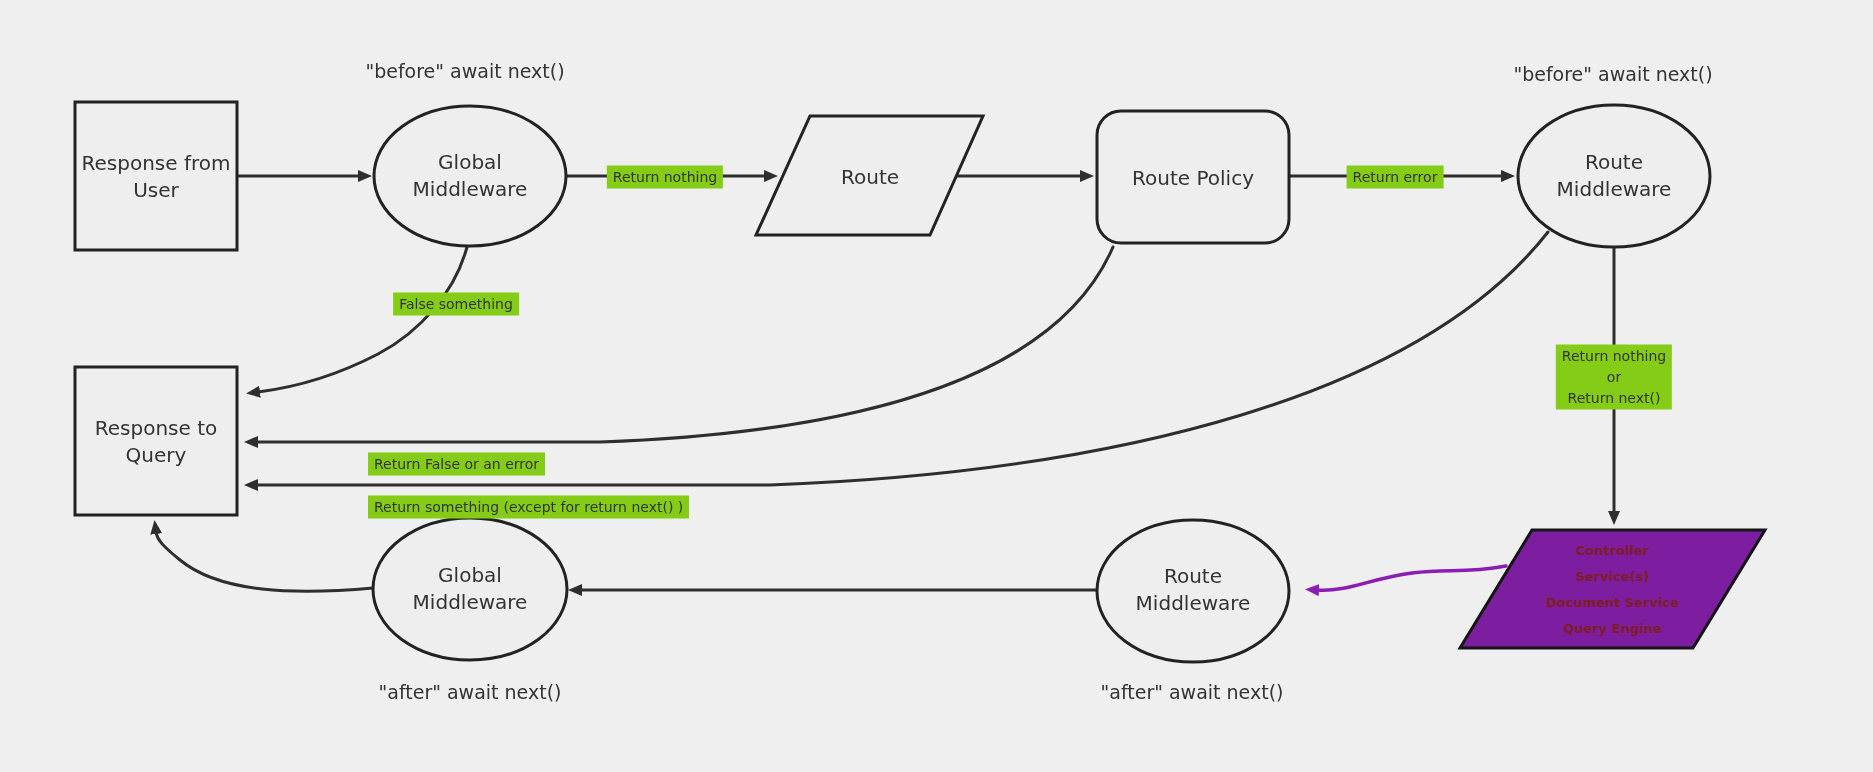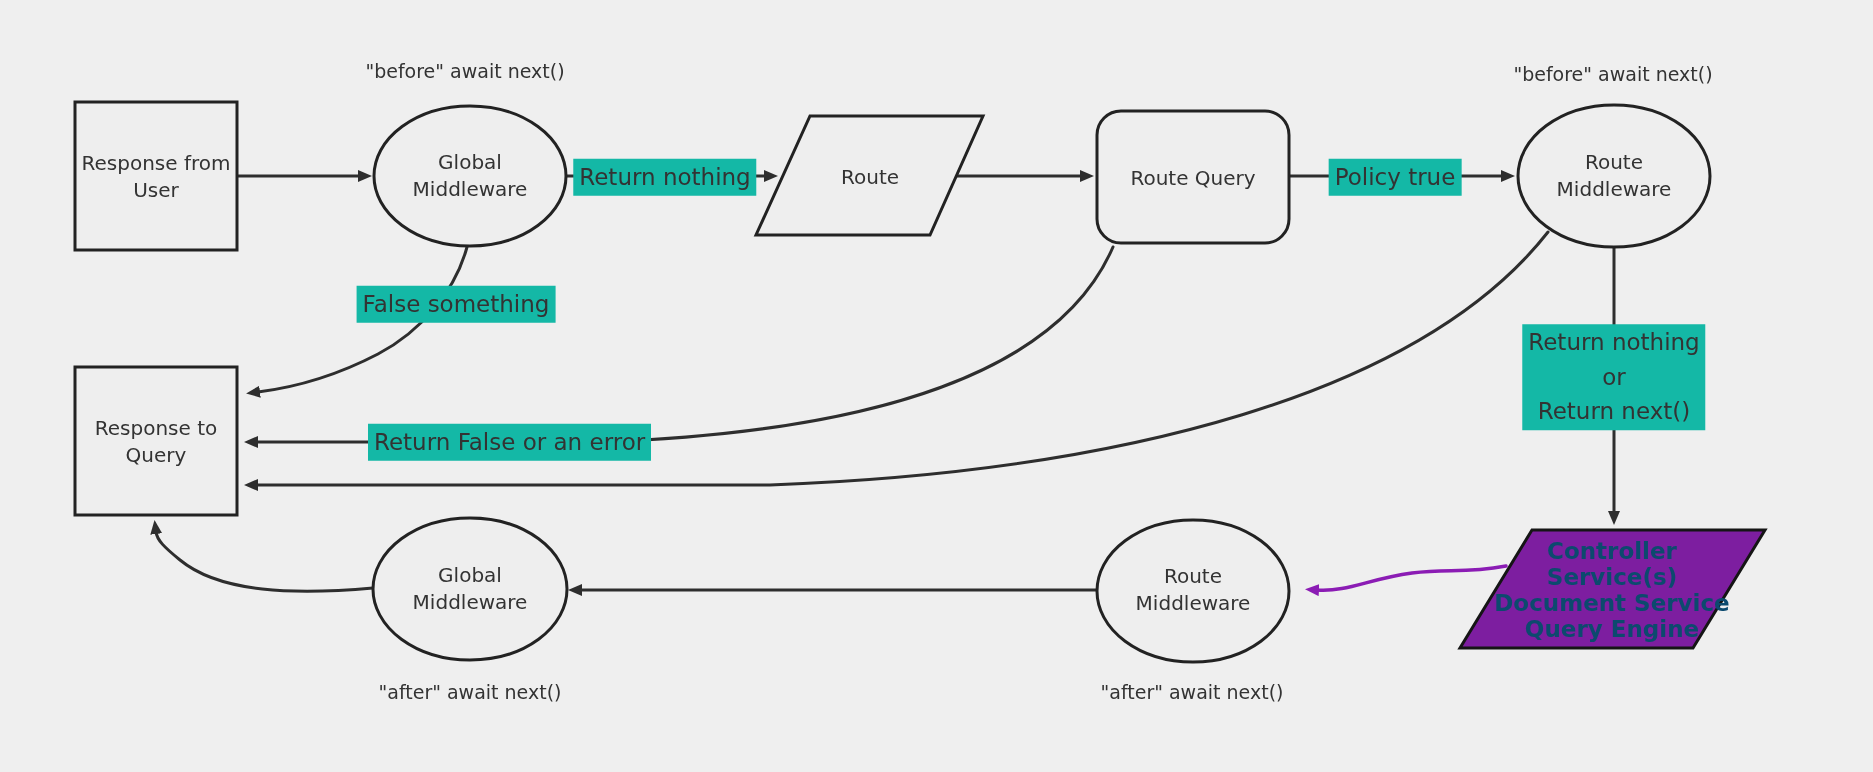--- a/index.html
+++ b/index.html
@@ -23,34 +23,35 @@
     position:absolute;
     transform:translate(-50%,-50%);
     white-space:pre-line;
     text-align:center;
     color:#333333;
     font-size:20px;
     line-height:1.35;
     pointer-events:none;
   }
   .edge-label{
-    font-size:23px;
-    background:#14b8a6;
+    font-size:14px;
+    background:#84cc16;
     padding:1px 6px;
     line-height:1.5;
   }
   .anchor-left{
     transform:translate(0,-50%);
     text-align:right;
+    margin-top:22px;
   }
   .annotation{font-size:19px;}
   .controller-label{
-    color:#0c4a6e;
+    color:#7f1d1d;
     font-weight:bold;
-    font-size:23px;
+    font-size:13px;
     line-height:26px;
   }
 </style>
 </head>
 <body>
 
 <div class="canvas">
 
   <svg width="1873" height="772" viewBox="0 0 1873 772">
     <defs>
@@ -83,40 +84,41 @@
     <ellipse class="shape" cx="470" cy="589" rx="97" ry="71"></ellipse>
     <ellipse class="shape" cx="1193" cy="591" rx="96" ry="71"></ellipse>
     <polygon class="purple-node" points="1532,530 1765,530 1693,648 1460,648" fill="#7d1ea0"></polygon>
   </svg>
 
   <div class="label" style="left:156px;top:177px;">Response from
 User</div>
   <div class="label" style="left:470px;top:176px;">Global
 Middleware</div>
   <div class="label" style="left:870px;top:177px;">Route</div>
-  <div class="label" style="left:1193px;top:178px;">Route Query</div>
+  <div class="label" style="left:1193px;top:178px;">Route Policy</div>
   <div class="label" style="left:1614px;top:176px;">Route
 Middleware</div>
   <div class="label" style="left:156px;top:442px;">Response to
 Query</div>
   <div class="label" style="left:470px;top:589px;">Global
 Middleware</div>
   <div class="label" style="left:1193px;top:590px;">Route
 Middleware</div>
   <div class="label controller-label" style="left:1612px;top:590px;">Controller
 Service(s)
 Document Service
 Query Engine</div>
 
   <div class="label annotation" style="left:465px;top:72px;">"before" await next()</div>
   <div class="label annotation" style="left:1613px;top:75px;">"before" await next()</div>
   <div class="label annotation" style="left:470px;top:693px;">"after" await next()</div>
   <div class="label annotation" style="left:1192px;top:693px;">"after" await next()</div>
 
   <div class="label edge-label" style="left:665px;top:177px;">Return nothing</div>
-  <div class="label edge-label" style="left:1395px;top:177px;">Policy true</div>
+  <div class="label edge-label" style="left:1395px;top:177px;">Return error</div>
   <div class="label edge-label" style="left:456px;top:304px;">False something</div>
   <div class="label edge-label anchor-left" style="left:368px;top:442px;">Return False or an error</div>
+  <div class="label edge-label anchor-left" style="left:368px;top:485px;">Return something (except for return next() )</div>
   <div class="label edge-label" style="left:1614px;top:377px;">Return nothing
 or
 Return next()</div>
 
 </div>
 
 </body></html>

